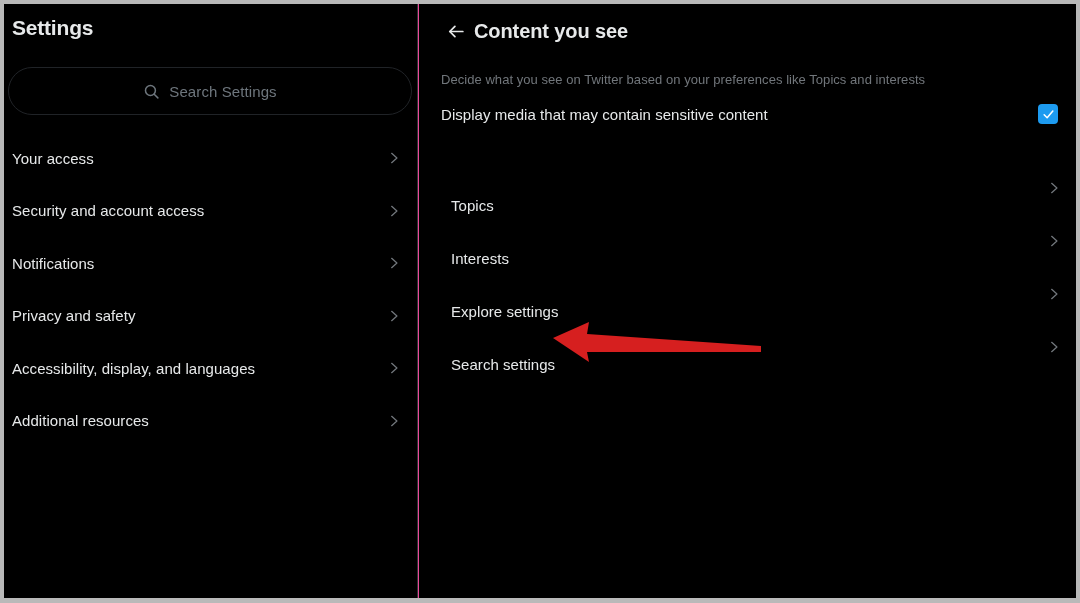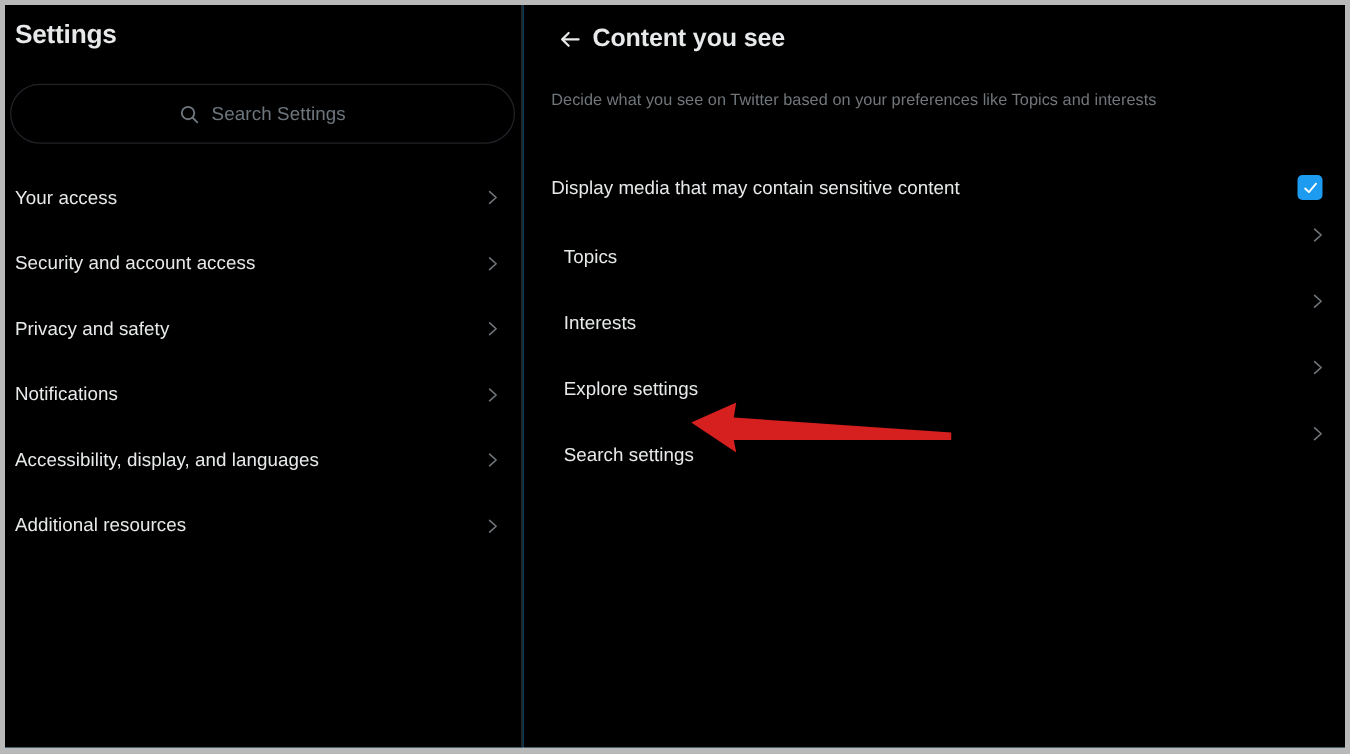--- a/index.html
+++ b/index.html
@@ -18,21 +18,21 @@
     width: 1080px;
     height: 603px;
     background: #b9b9b9;
     padding: 4px 4px 5px 4px;
   }
 
   .screen {
     position: relative;
     width: 100%;
     height: 100%;
-    background: #0c4a6e;
+    background: #ec4899;
     overflow: hidden;
   }
 
   
   .sidebar {
     position: absolute;
     left: 0; top: 0;
     width: 414px;
     height: 100%;
     background: #000000;
@@ -160,21 +160,21 @@
     width: 600px;
     font-size: 13px;
     color: #71767b;
     line-height: 18px;
     letter-spacing: 0.05px;
   }
 
   .sensitive-row {
     position: absolute;
     left: 0;
-    top: 124px;
+    top: 88px;
     width: 100%;
     height: 44px;
     display: flex;
     align-items: center;
     padding: 0 18px 0 22px;
     cursor: pointer;
   }
 
   .sensitive-label {
     font-size: 15px;
@@ -264,30 +264,30 @@
         <div class="nav-item">
           <span class="nav-item-label">Security and account access</span>
           <span class="chev">
             <svg width="14" height="14" viewBox="0 0 24 24" fill="none" stroke="#71767b" stroke-width="2.2" stroke-linecap="round" stroke-linejoin="round">
               <polyline points="8,4 17,12 8,20"></polyline>
             </svg>
           </span>
         </div>
 
         <div class="nav-item">
+          <span class="nav-item-label">Notifications</span>
+          <span class="chev">
+            <svg width="14" height="14" viewBox="0 0 24 24" fill="none" stroke="#71767b" stroke-width="2.2" stroke-linecap="round" stroke-linejoin="round">
+              <polyline points="8,4 17,12 8,20"></polyline>
+            </svg>
+          </span>
+        </div>
+
+        <div class="nav-item">
           <span class="nav-item-label">Privacy and safety</span>
-          <span class="chev">
-            <svg width="14" height="14" viewBox="0 0 24 24" fill="none" stroke="#71767b" stroke-width="2.2" stroke-linecap="round" stroke-linejoin="round">
-              <polyline points="8,4 17,12 8,20"></polyline>
-            </svg>
-          </span>
-        </div>
-
-        <div class="nav-item">
-          <span class="nav-item-label">Notifications</span>
           <span class="chev">
             <svg width="14" height="14" viewBox="0 0 24 24" fill="none" stroke="#71767b" stroke-width="2.2" stroke-linecap="round" stroke-linejoin="round">
               <polyline points="8,4 17,12 8,20"></polyline>
             </svg>
           </span>
         </div>
 
         <div class="nav-item">
           <span class="nav-item-label">Accessibility, display, and languages</span>
           <span class="chev">

